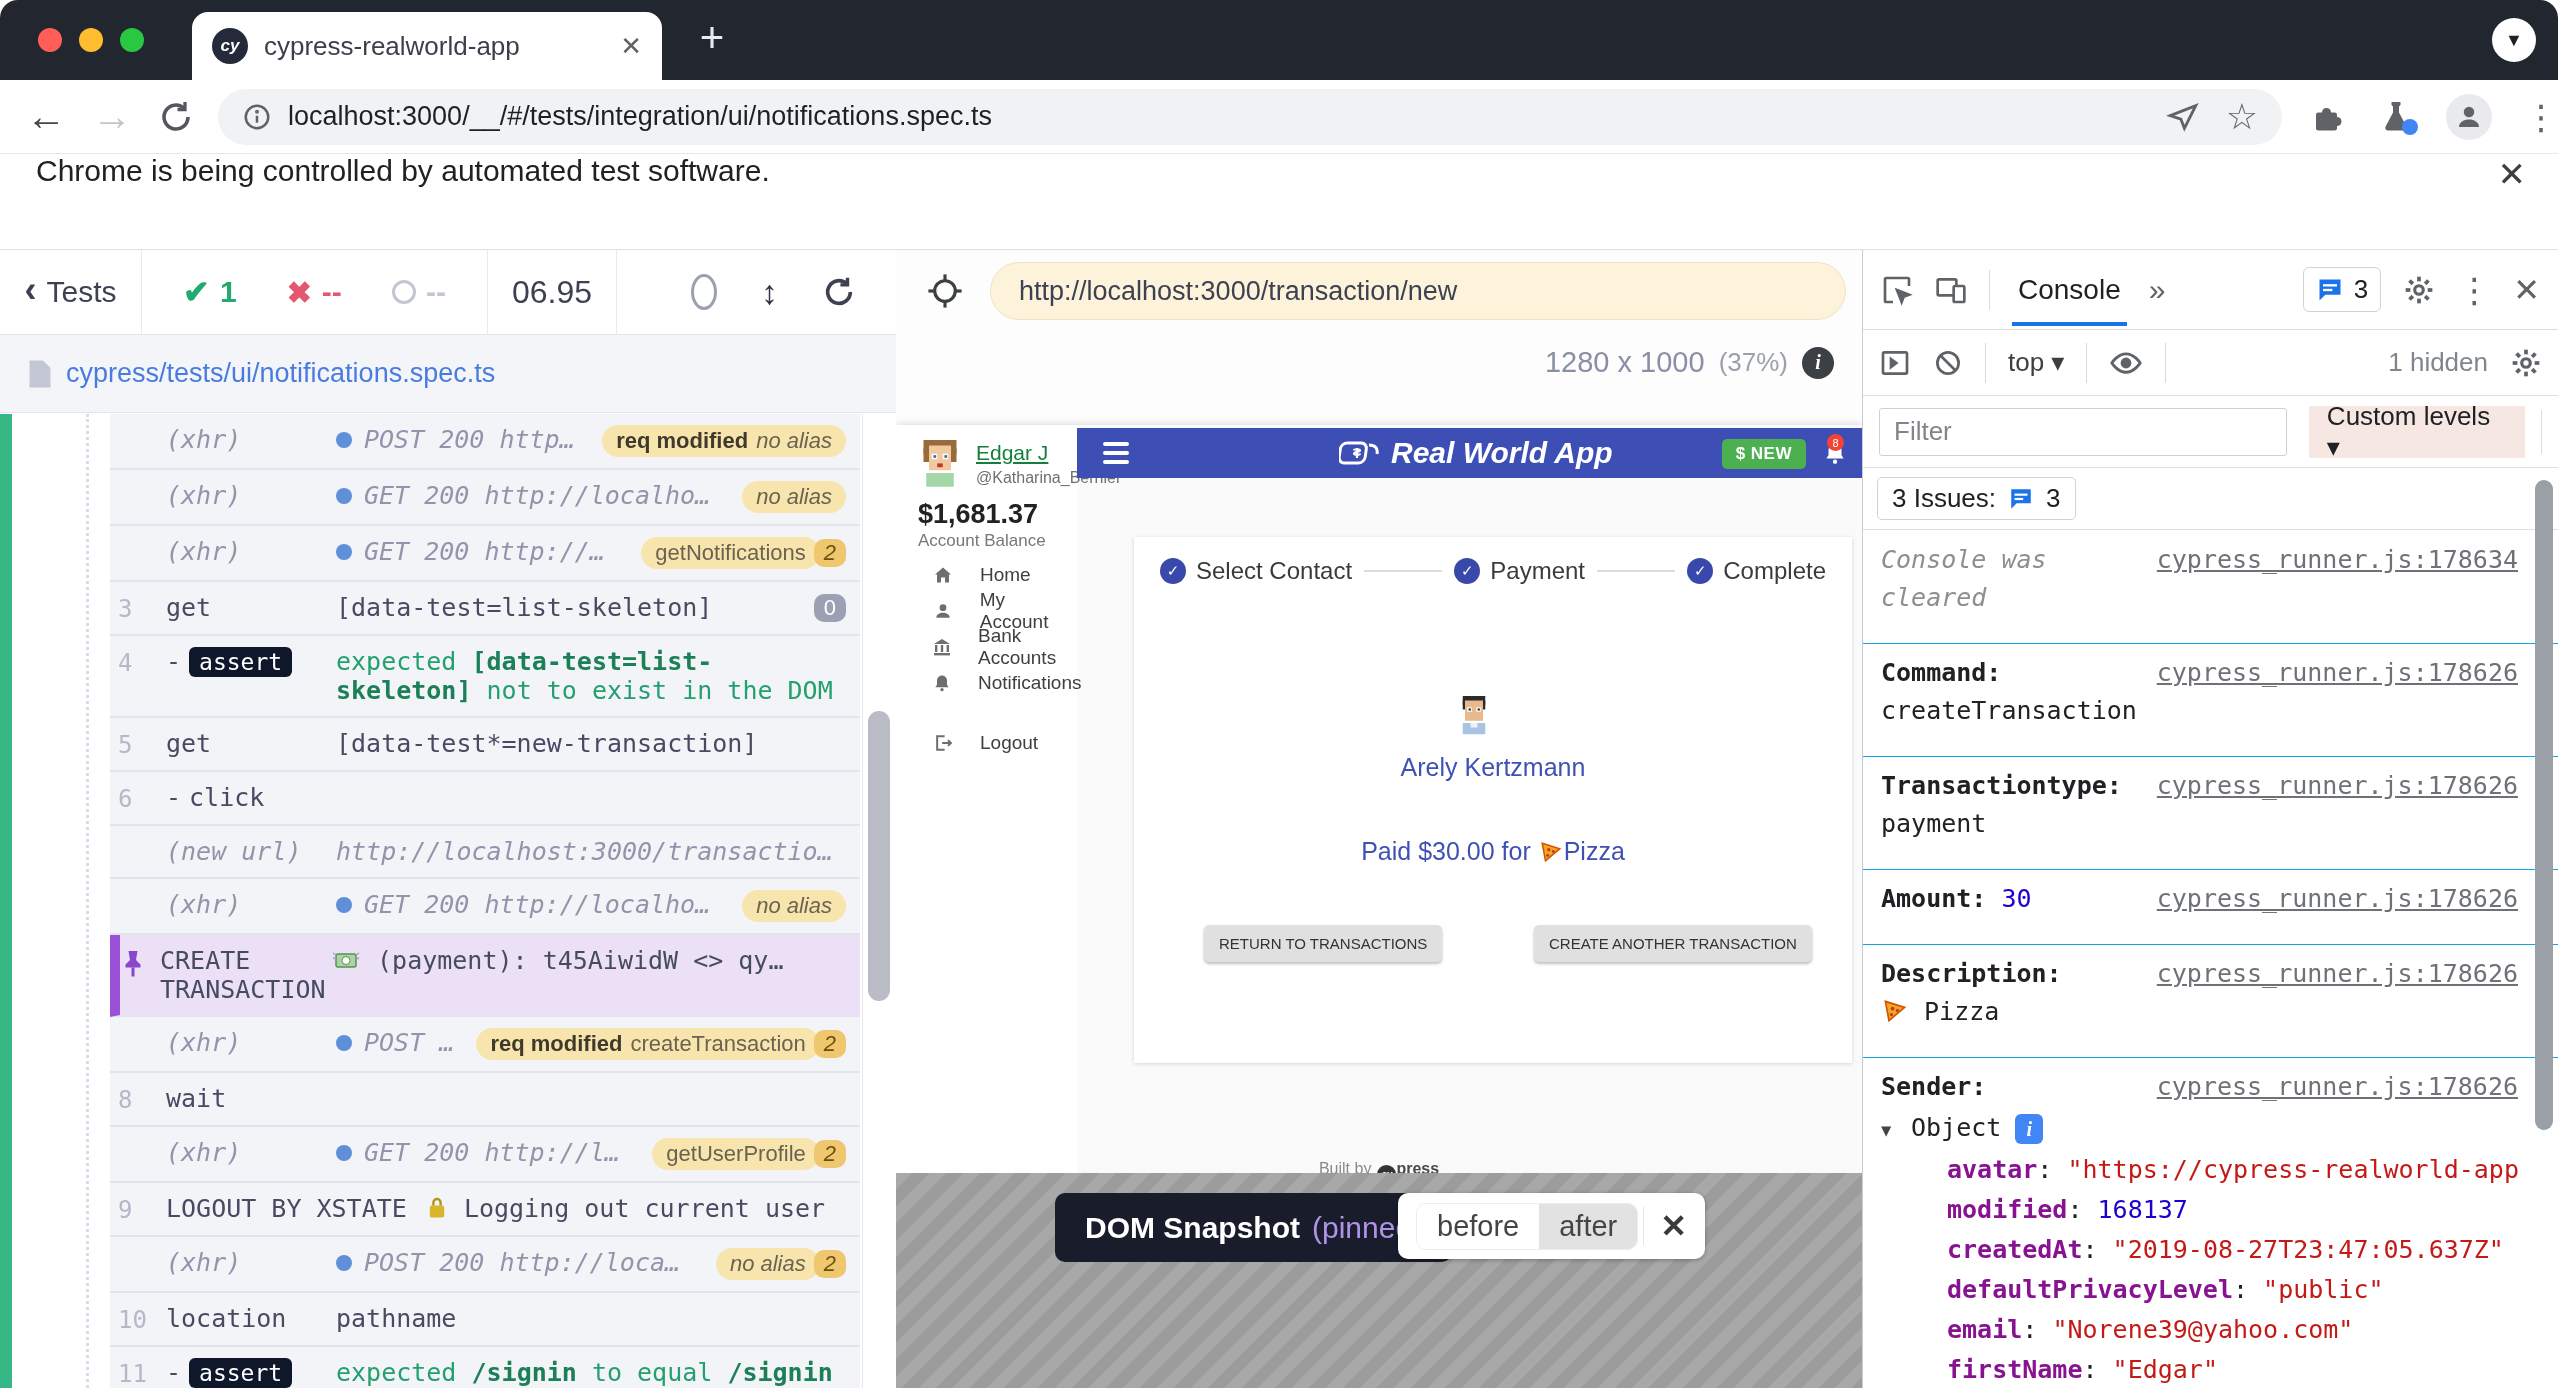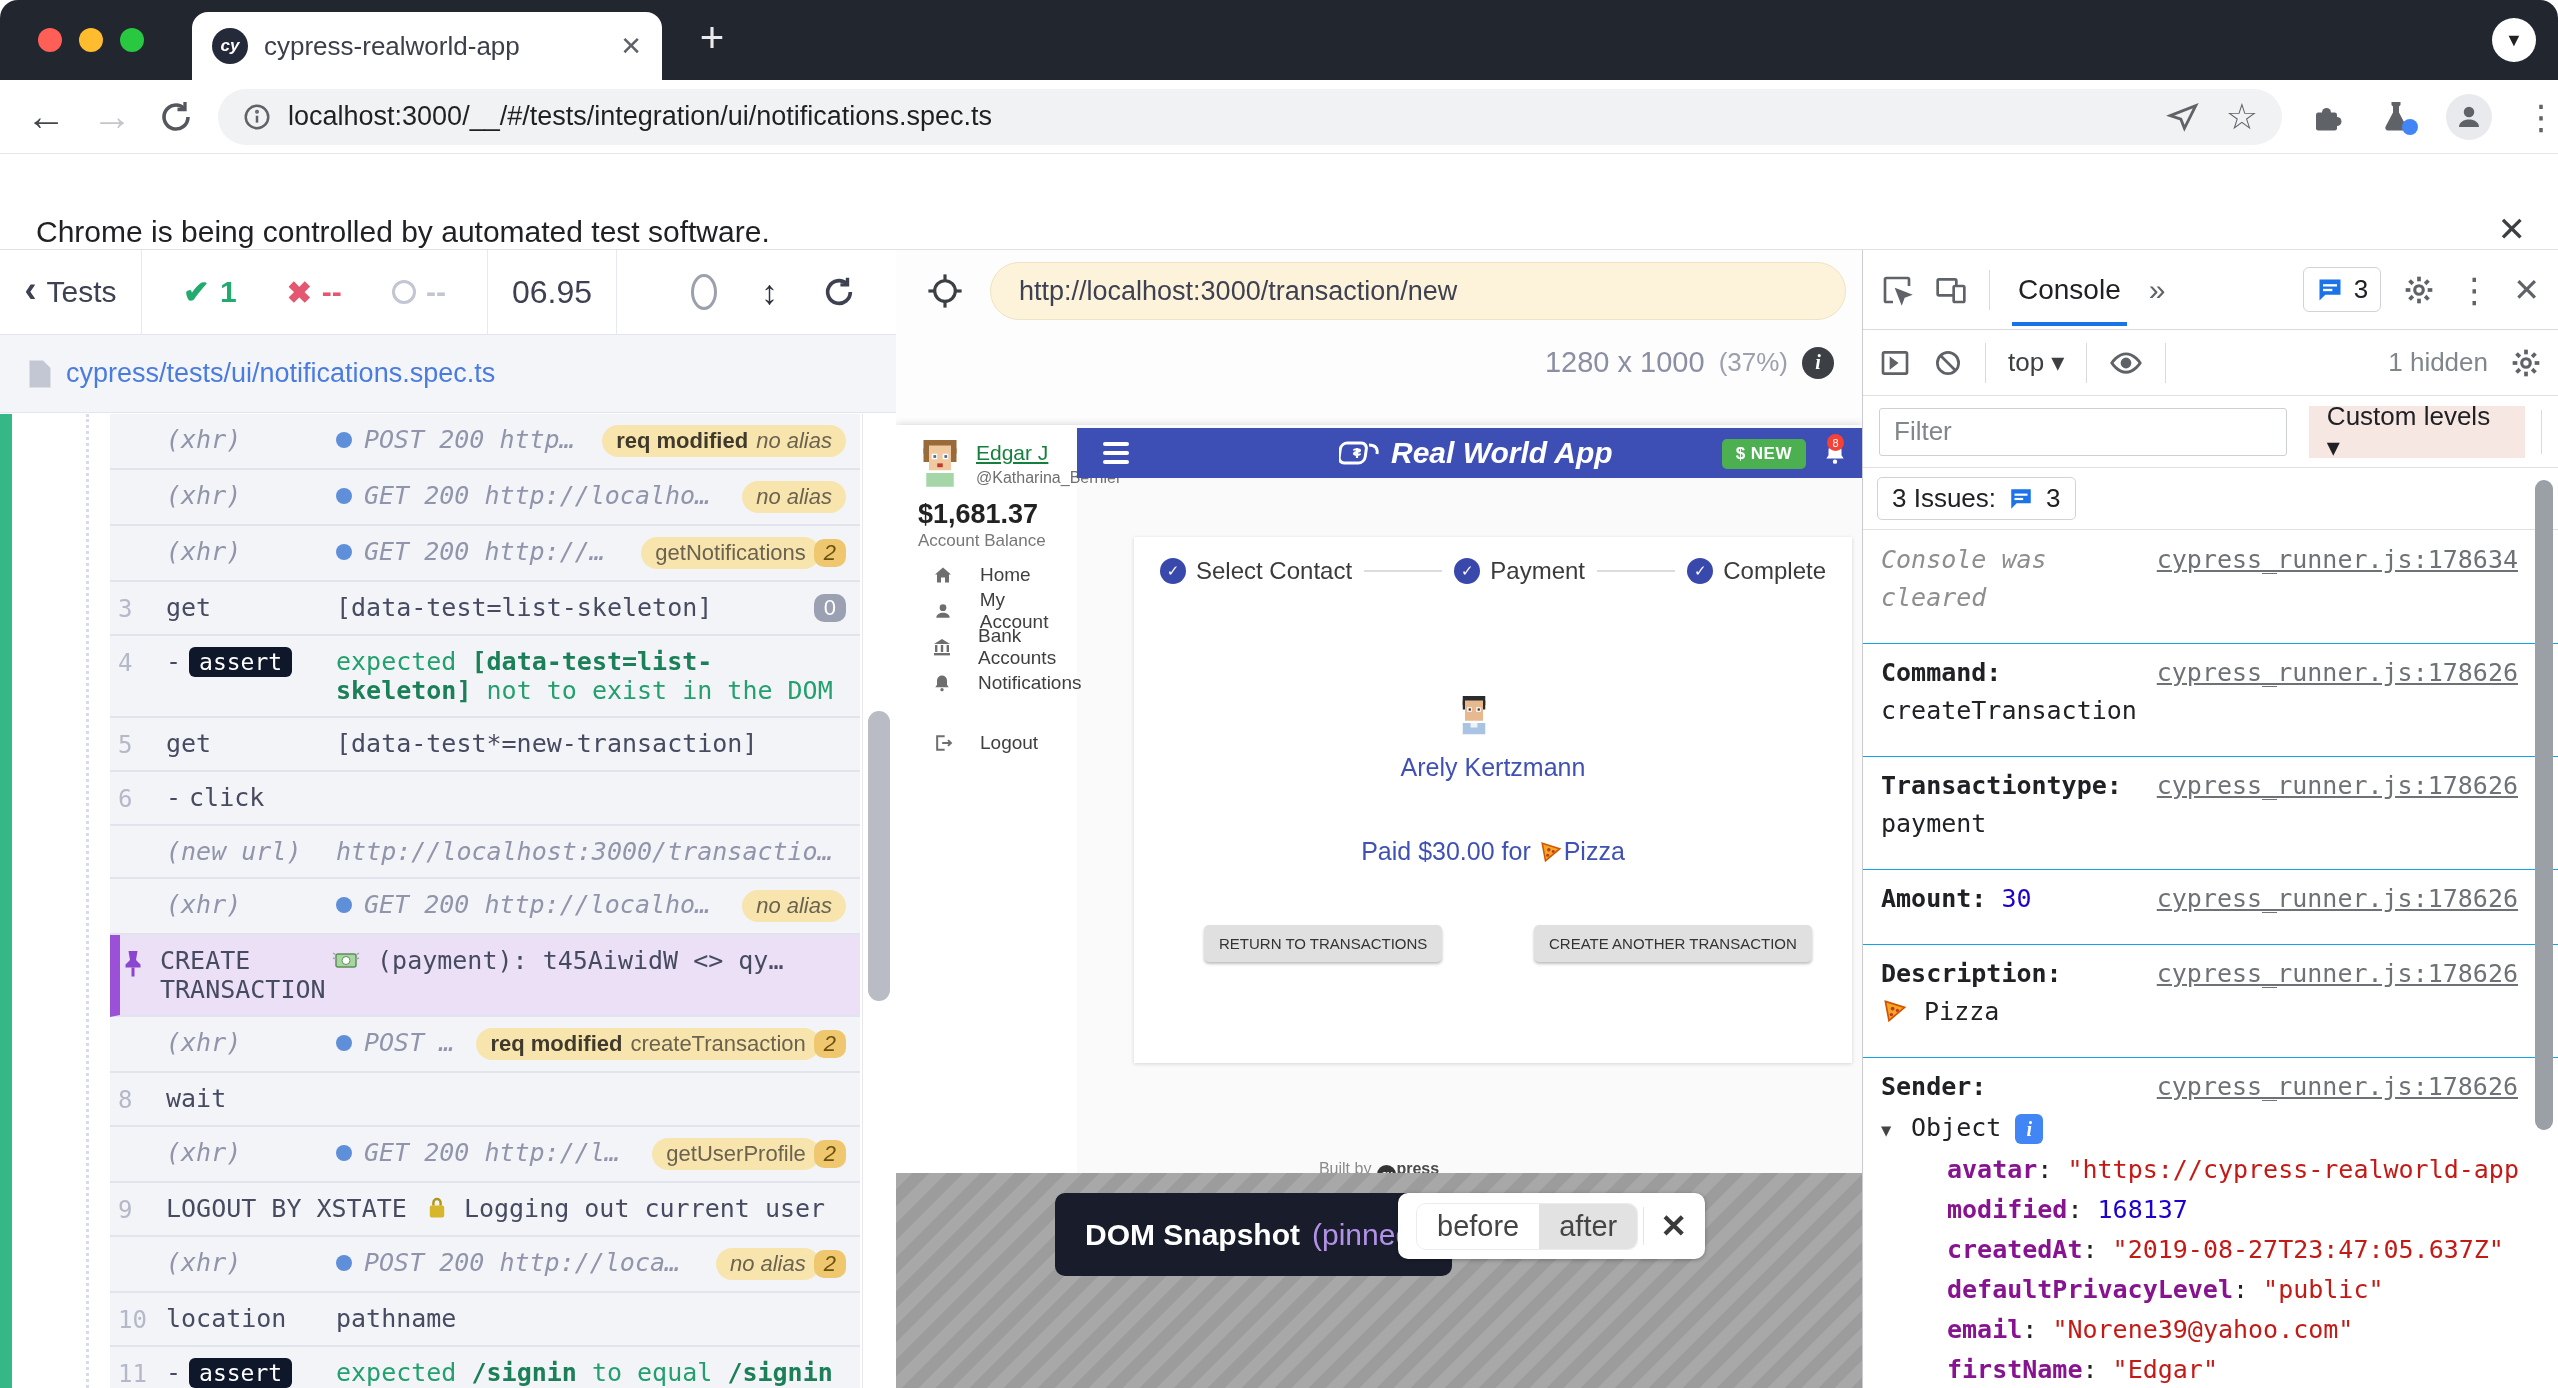--- a/index.html
+++ b/index.html
@@ -20,21 +20,21 @@
 
   .toolbar { position:absolute; left:0; top:80px; width:2558px; height:74px; background:#fff; display:flex; align-items:center; border-bottom:1px solid #e6e8eb; }
   .nav-ic { font-size:40px; color:#44474d; margin-left:26px; }
   .nav-ic.dis { color:#c3c6cc; }
   .urlpill { margin-left:24px; width:2070px; height:56px; background:#f0f2f4; border-radius:28px; display:flex; align-items:center; padding:0 24px; }
   .urltext { margin-left:16px; font-size:27px; color:#1f2023; flex:1; white-space:nowrap; overflow:hidden; }
   .tb-right { display:flex; align-items:center; gap:32px; margin-left:28px; }
   .avatar-circ { width:46px; height:46px; border-radius:50%; background:#e9eaee; display:flex; align-items:center; justify-content:center; }
   .dots3 { font-size:34px; color:#5f6368; letter-spacing:0; }
 
-  .banner { position:absolute; left:0; top:154px; width:2558px; height:96px; background:#fff; border-bottom:1px solid #dfe1e5; display:flex; align-items:flex-end; }
+  .banner { position:absolute; left:0; top:154px; width:2558px; height:96px; background:#fff; border-bottom:1px solid #dfe1e5; display:flex; align-items:flex-start; }
   .banner-text { margin-left:36px; font-size:30px; color:#202124; }
   .banner-close { position:absolute; right:32px; font-size:34px; color:#3c4043; }
 
   
   .main { position:absolute; left:0; top:250px; width:2558px; height:1138px; }
 
   
   .reporter { position:absolute; left:0; top:0; width:896px; height:1138px; background:#fff; overflow:hidden; }
   .rep-header { height:85px; border-bottom:1px solid #e2e4ee; display:flex; align-items:stretch; font-size:30px; color:#3d4152; }
   .rh-back { width:142px; display:flex; align-items:center; justify-content:center; gap:10px; border-right:1px solid #e7e9f0; font-weight:500; }
@@ -116,21 +116,21 @@
   .contact-avatar { position:absolute; left:322px; top:156px; }
   .contact-name { position:absolute; left:0; top:216px; width:718px; text-align:center; font-size:25px; color:#3f51b5; }
   .paidline { position:absolute; left:0; top:300px; width:718px; text-align:center; font-size:25px; color:#3f51b5; }
   .appbtn { position:absolute; top:388px; background:#e0e0e0; border-radius:5px; box-shadow:0 2px 3px rgba(0,0,0,0.25); font-size:15px; color:#333; padding:10px 15px; white-space:nowrap; }
   .btn1 { left:70px; } .btn2 { left:400px; }
   .appfooter { position:absolute; left:0; top:735px; width:966px; text-align:center; font-size:16px; color:#8a8a8a; }
   .cyc { display:inline-flex; width:19px; height:19px; border-radius:50%; background:#333; color:#fff; font-size:10px; font-weight:bold; font-style:italic; align-items:center; justify-content:center; vertical-align:-4px; margin-left:6px; }
   .cyname { color:#4a4a4a; font-weight:bold; }
 
   .snaparea { position:absolute; left:0; top:923px; width:966px; height:215px; background:repeating-linear-gradient(135deg, #a8a8a8 0 12px, #9c9c9c 12px 24px); }
-  .dompill { position:absolute; left:159px; top:20px; height:83px; background:#191d2b; border-radius:10px; color:#fff; font-size:30px; font-weight:bold; display:flex; align-items:center; padding:0 30px; gap:12px; }
+  .dompill { position:absolute; left:159px; top:20px; height:69px; background:#191d2b; border-radius:10px; color:#fff; font-size:30px; font-weight:bold; display:flex; align-items:center; padding:0 30px; gap:12px; }
   .pinnedtxt { color:#b292e8; font-weight:normal; }
   .beforeafter { position:absolute; left:502px; top:20px; width:307px; height:66px; background:#fff; border-radius:10px; display:flex; align-items:center; box-shadow:0 1px 4px rgba(0,0,0,0.3); }
   .ba-toggle { display:flex; margin-left:18px; border:1px solid #ececec; border-radius:10px; overflow:hidden; }
   .ba-btn { font-size:29px; color:#444; padding:6px 20px; background:#fff; }
   .ba-btn.sel { background:#e2e2e2; }
   .ba-x { margin-left:auto; margin-right:18px; font-size:32px; font-weight:bold; color:#3a3a3a; border-left:1px solid #e4e4e4; padding-left:16px; }
 
   
   .devtools { position:absolute; left:1862px; top:0; width:696px; height:1138px; background:#fff; border-left:1px solid #c9ccd2; overflow:hidden; }
   .dtabs { height:80px; border-bottom:1px solid #d8dadd; display:flex; align-items:center; padding:0 18px; gap:22px; }

